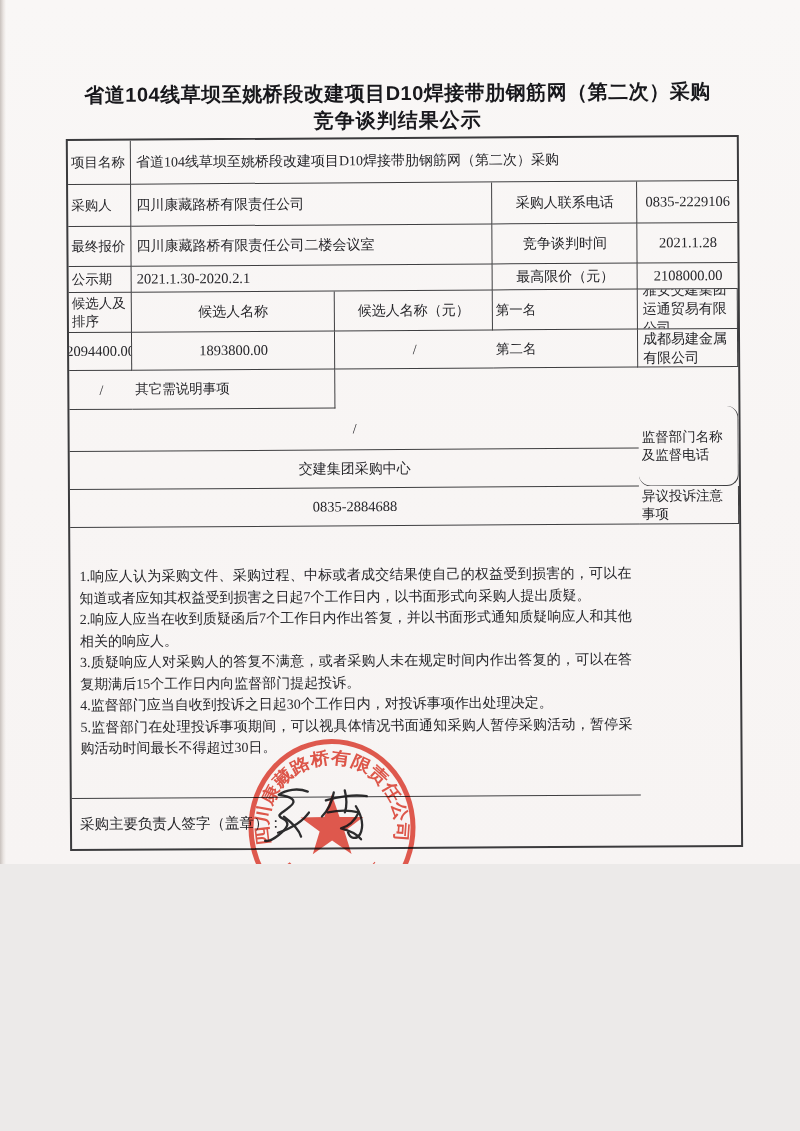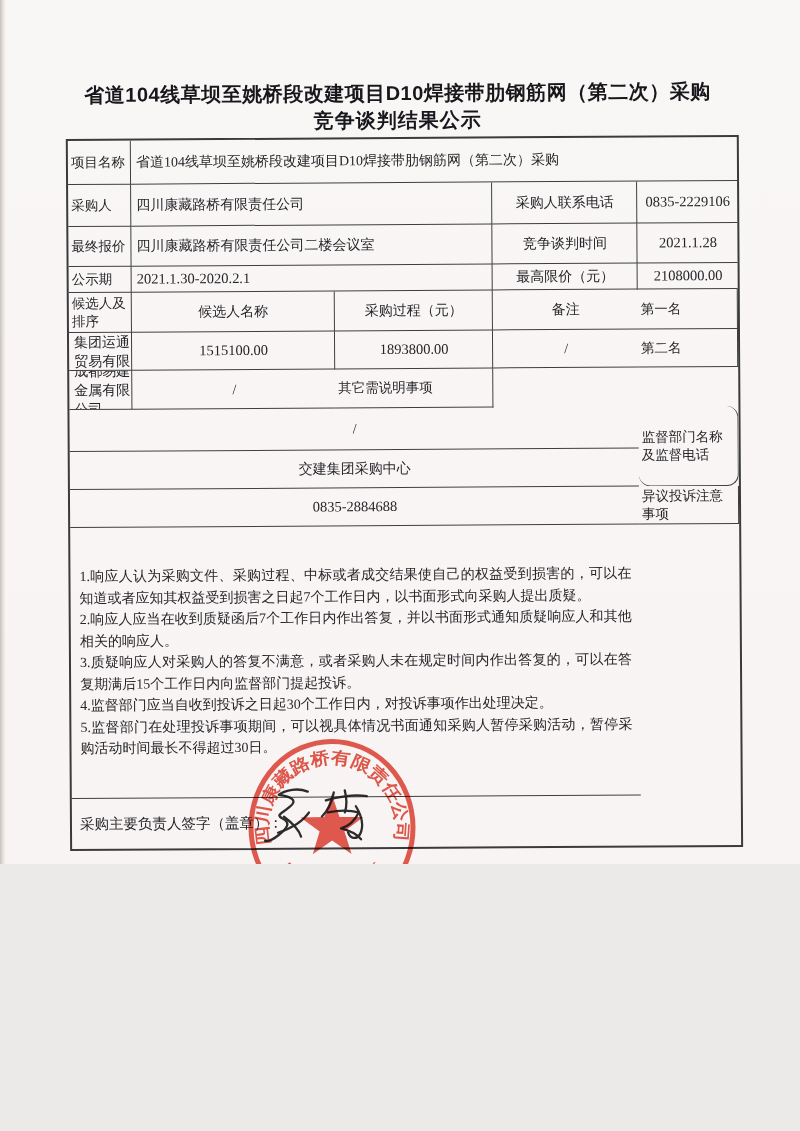--- a/index.html
+++ b/index.html
@@ -104,26 +104,25 @@
       <div class="c br bb ctr">竞争谈判时间</div>
       <div class="c bb ctr num">2021.1.28</div>
 
       <div class="c lbl br bb">公示期</div>
       <div class="c sp2 br bb num">2021.1.30-2020.2.1</div>
       <div class="c br bb ctr">最高限价（元）</div>
       <div class="c bb ctr num">2108000.00</div>
 
       <div class="c lbl br bb">候选人及排序</div>
       <div class="c br bb ctr">候选人名称</div>
-      <div class="c br bb ctr">采购过程（元）</div>
-      <div class="c bb ctr">备注</div>
+      <div class="c br bb ctr">候选人名称（元）</div>
 
       <div class="c lbl br bb">第一名</div>
       <div class="c br bb name-cell">雅安交建集团运通贸易有限公司</div>
-      <div class="c br bb ctr num">1515100.00</div>
+      <div class="c br bb ctr num">2094400.00</div>
       <div class="c br bb ctr num">1893800.00</div>
       <div class="c bb ctr">/</div>
 
       <div class="c lbl br bb">第二名</div>
       <div class="c br bb name-cell">成都易建金属有限公司</div>
       <div class="c bb ctr">/</div>
 
       <div class="c lbl br bb">其它需说明事项</div>
       <div class="c sp4 bb ctr">/</div>
 

